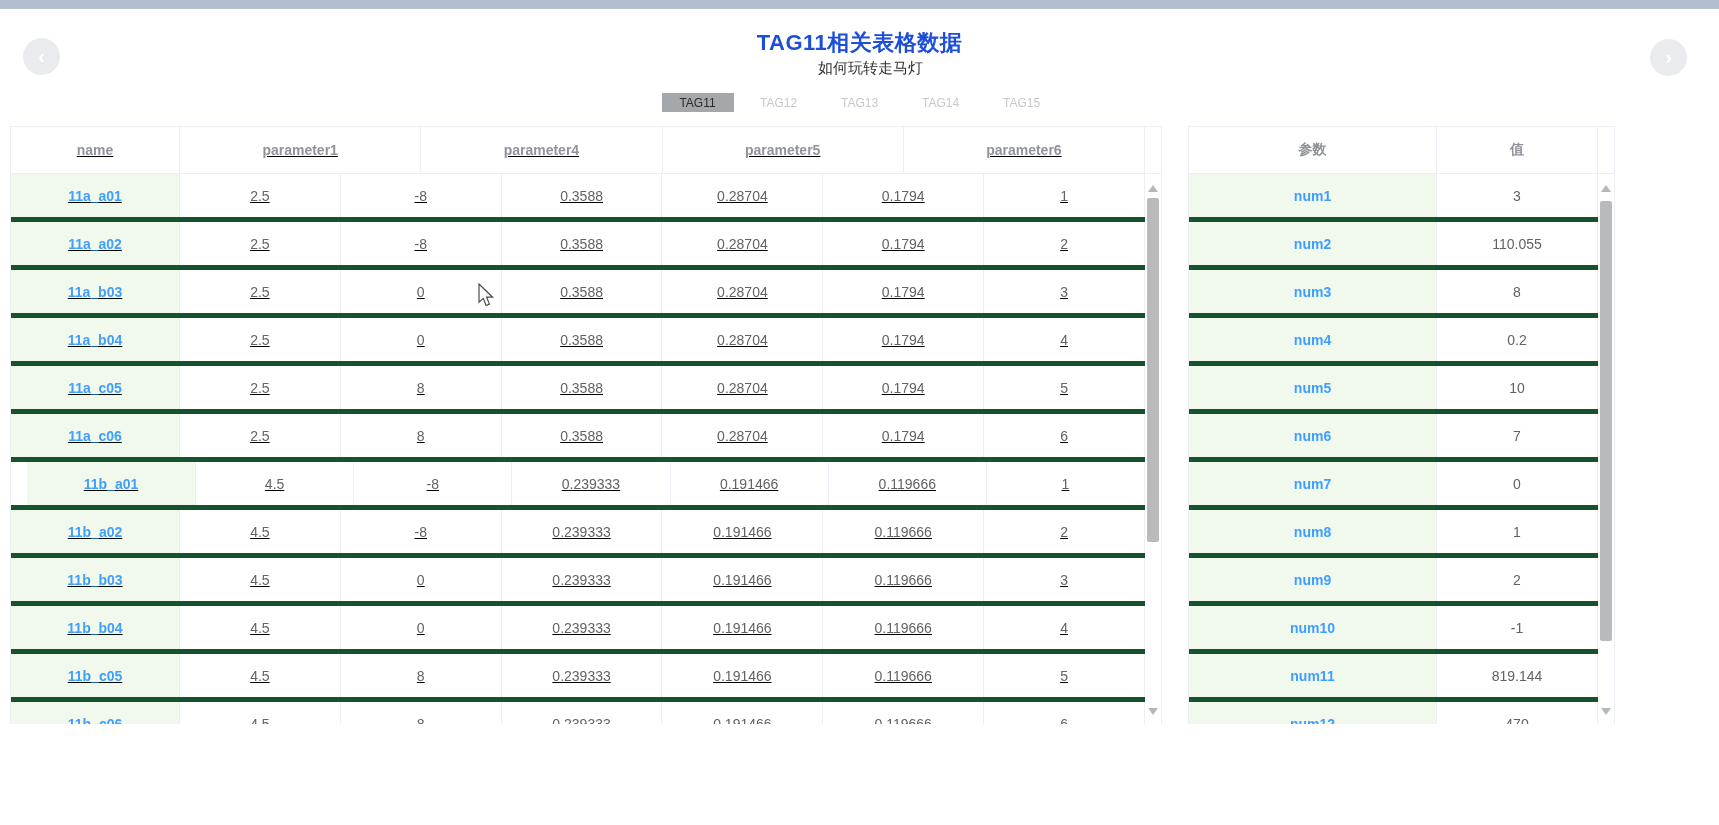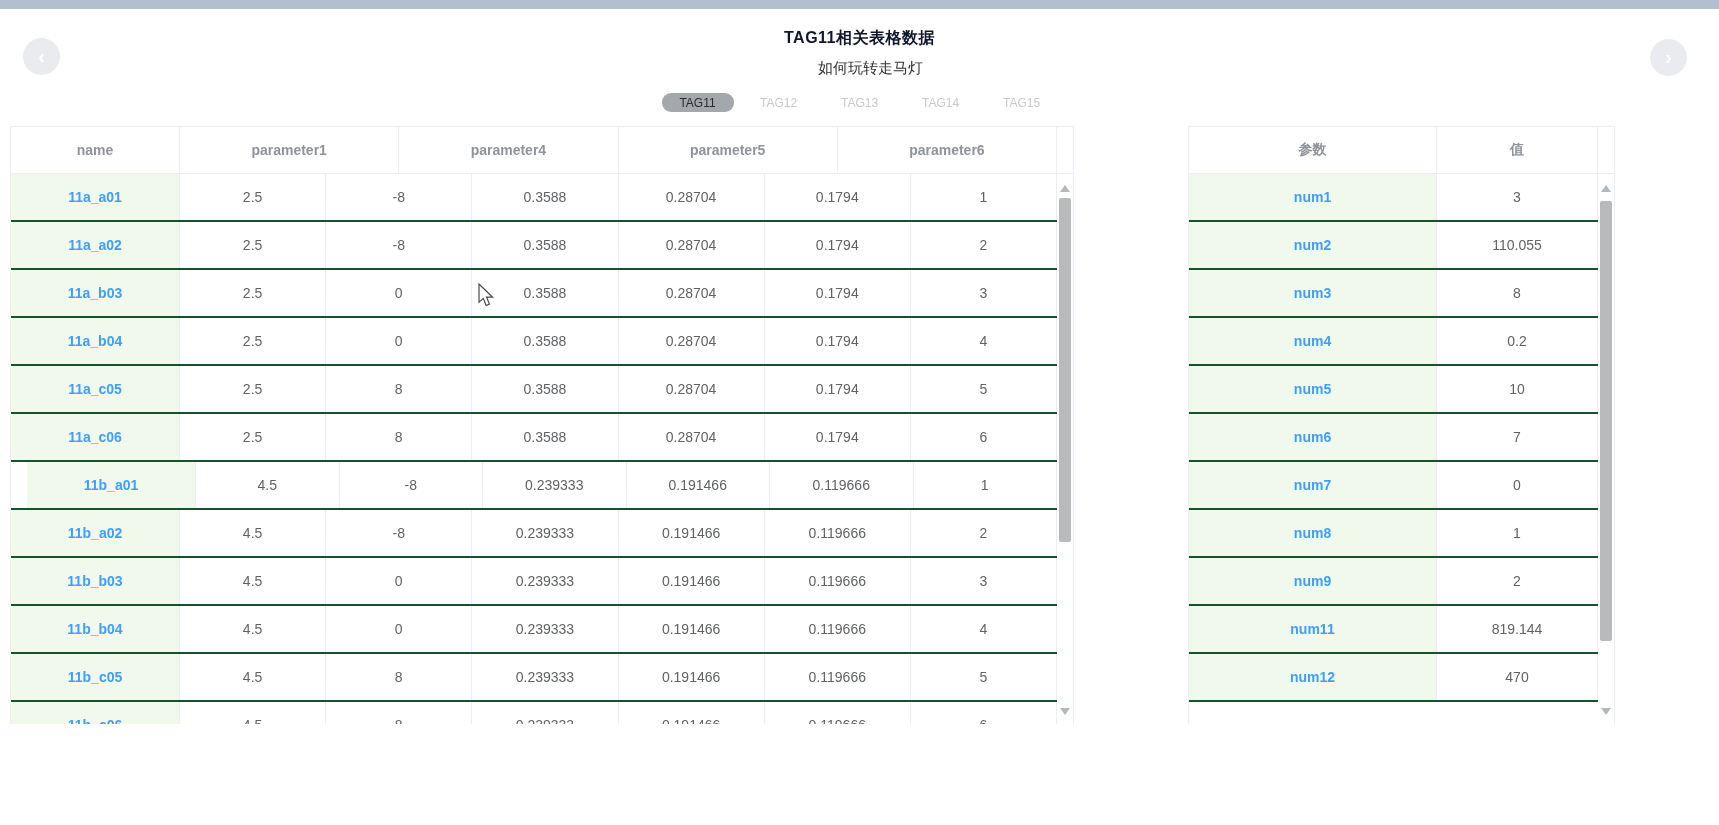--- a/index.html
+++ b/index.html
@@ -3,33 +3,33 @@
 <meta charset="utf-8">
 <style>
   *{margin:0;padding:0;box-sizing:border-box;}
   html,body{width:1719px;height:825px;background:#fff;overflow:hidden;}
   body{font-family:"Liberation Sans","DejaVu Sans",sans-serif;position:relative;}
   .topbar{position:absolute;top:0;left:0;width:1719px;height:9px;background:#b1bfd1;}
   .nav-circle{position:absolute;width:37px;height:37px;border-radius:50%;background:#e9ebef;border:none;display:flex;align-items:center;justify-content:center;cursor:pointer;padding:0;}
   .nav-left{left:23px;top:38px;}
   .nav-right{left:1650px;top:39px;}
   .chev{color:#ffffff;font-size:20px;font-weight:bold;line-height:1;transform:translateY(-1px);}
-  .page-title{position:absolute;top:28px;left:0;width:1719px;text-align:center;font-size:16px;font-weight:bold;color:#0f172a;letter-spacing:.5px;}
+  .page-title{position:absolute;top:28px;left:0;width:1719px;text-align:center;font-size:22px;font-weight:bold;color:#1d4ed8;letter-spacing:.5px;}
   .page-subtitle{position:absolute;top:59px;left:11px;width:1719px;text-align:center;font-size:15px;color:#303133;}
   .tabs{position:absolute;top:93px;left:0;width:1719px;display:flex;justify-content:center;gap:9px;}
   .tab{width:72px;height:19px;font-size:12px;color:#c6c8cc;display:flex;align-items:center;justify-content:center;cursor:pointer;}
-  .tab.active{background:#a4a7ac;color:#2b2b2b;border-radius:9px;}
+  .tab.active{background:#a4a7ac;color:#2b2b2b;}
   .dtable{position:absolute;top:126px;border:1px solid #ebeef5;border-bottom:none;background:#fff;}
-  #leftTable{left:10px;width:1064px;}
+  #leftTable{left:10px;width:1152px;text-decoration:underline;}
   #rightTable{left:1188px;width:427px;}
   .t-head{display:flex;height:47px;border-bottom:1px solid #ebeef5;padding-right:16px;background:#fff;}
   .t-cell{flex:1 1 0;display:flex;align-items:center;justify-content:center;font-size:14px;color:#606266;border-right:1px solid #ebeef5;overflow:hidden;white-space:nowrap;}
   .t-h{font-weight:bold;color:#909399;}
   .t-bodywrap{position:relative;height:550px;overflow:hidden;}
-  .t-row{display:flex;height:48px;border-bottom:2px solid #14532d;padding-right:16px;background:#fff;}
+  .t-row{display:flex;height:48px;border-bottom:5px solid #14532d;padding-right:16px;background:#fff;}
   .t-first{background:#f0f9eb;color:#409eff;font-weight:bold;}
   .sbar{position:absolute;top:0;right:0;width:16px;height:550px;background:#fff;}
   .s-arrow{position:absolute;left:0;width:16px;height:14px;}
   .s-up{top:8px;}
   .s-up::after{content:'';position:absolute;left:3px;top:3px;border-left:5px solid transparent;border-right:5px solid transparent;border-bottom:7px solid #b4b7bc;}
   .s-down{bottom:5px;}
   .s-down::after{content:'';position:absolute;left:3px;top:3px;border-left:5px solid transparent;border-right:5px solid transparent;border-top:7px solid #b4b7bc;}
   .s-thumb{position:absolute;left:2px;width:12px;background:#b9babc;border-radius:2px;}
   .cursor{position:absolute;left:478px;top:283px;pointer-events:none;}
 </style>
@@ -216,20 +216,24 @@
       </div>
       <div class="t-row">
         <div class="t-cell t-first" style="flex: 0 0 248px;">num8</div>
         <div class="t-cell">1</div>
       </div>
       <div class="t-row">
         <div class="t-cell t-first" style="flex: 0 0 248px;">num9</div>
         <div class="t-cell">2</div>
       </div>
       <div class="t-row">
+        <div class="t-cell t-first" style="flex: 0 0 248px;">num10</div>
+        <div class="t-cell">-1</div>
+      </div>
+      <div class="t-row">
         <div class="t-cell t-first" style="flex: 0 0 248px;">num11</div>
         <div class="t-cell">819.144</div>
       </div>
       <div class="t-row">
         <div class="t-cell t-first" style="flex: 0 0 248px;">num12</div>
         <div class="t-cell">470</div>
       </div>
       <div class="sbar">
         <div class="s-arrow s-up"></div>
         <div class="s-thumb" style="top: 27px; height: 440px;"></div>

